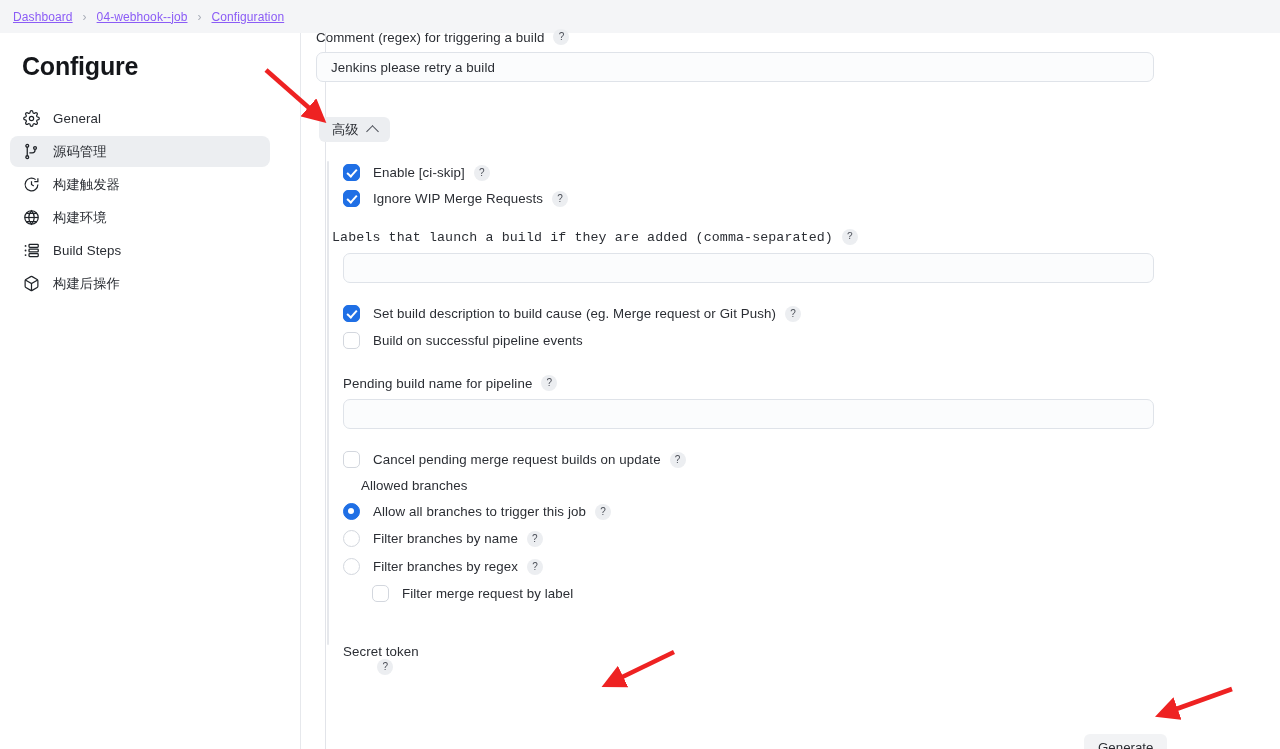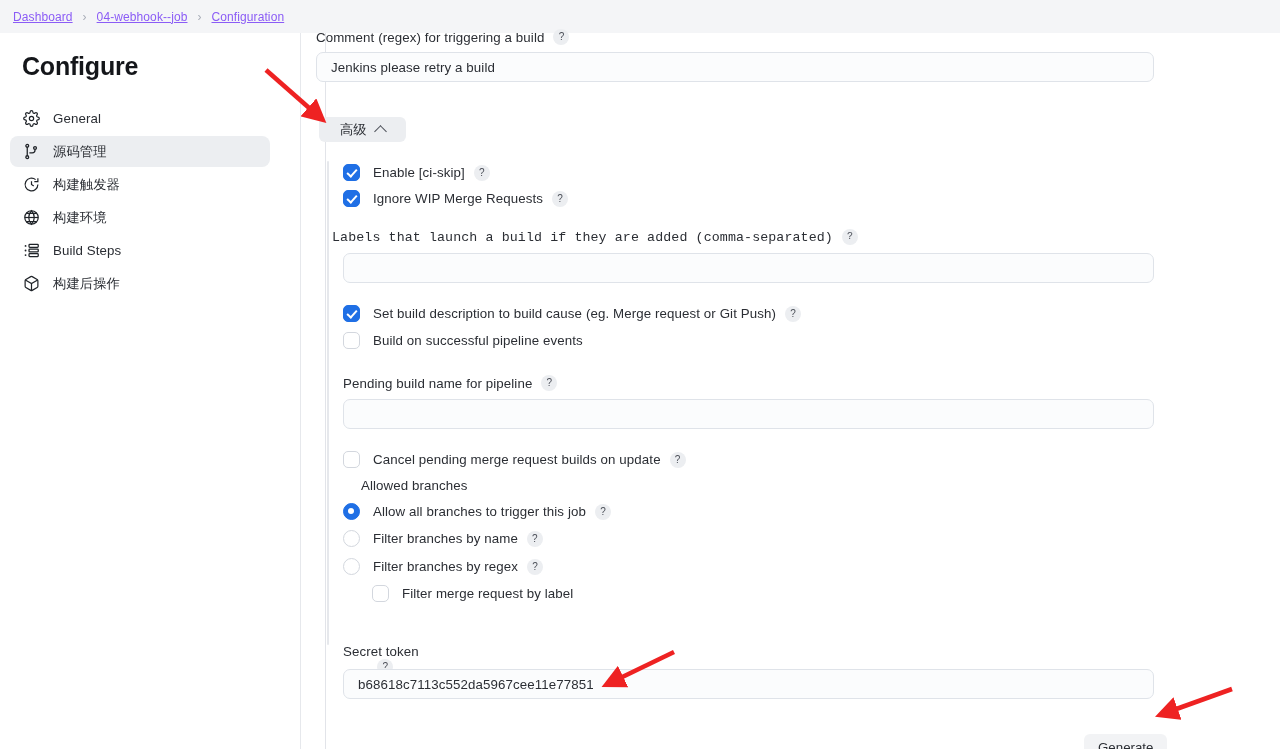--- a/index.html
+++ b/index.html
@@ -143,21 +143,21 @@
   }
 
   
   .advanced-btn {
     position: absolute;
     left: 319px; top: 117px;
     height: 25px;
     display: inline-flex;
     align-items: center;
     gap: 9px;
-    padding: 0 21px;
+    padding: 0 13px;
     background: #eceef1;
     border: none;
     border-radius: 6px;
     font-family: "Liberation Sans", sans-serif;
     font-size: 13.3px;
     color: #2a2d33;
     cursor: pointer;
   }
   .chev {
     width: 9px; height: 9px;
@@ -425,21 +425,20 @@
 
     <div class="optrow" style="left:41px; top:552px;padding-left:29px;">
       <span class="cb"></span>
       <span>Filter merge request by label</span>
     </div>
 
     <div class="field-label" style="left:41px; top:611px;flex-direction:column;">
       <span>Secret token</span>
       <span class="help">?</span>
     </div>
-    <input class="txtinput" style="left: 41px; top: 636px; width: 811px; height: 30px;" value="b68618c7113c552da5967cee11e77851">
 
     <button class="generate-btn">Generate</button>
 
   </div>
 </div>
 
 <svg class="arrow" style="left:262px; top:66px;" width="70" height="62" viewBox="0 0 70 62">
   <defs>
     <marker id="ah1" markerWidth="5.2" markerHeight="5.2" refX="2.2" refY="2.6" orient="auto">
       <path d="M0,0 L5.2,2.6 L0,5.2 z" fill="#ee2222"></path>

